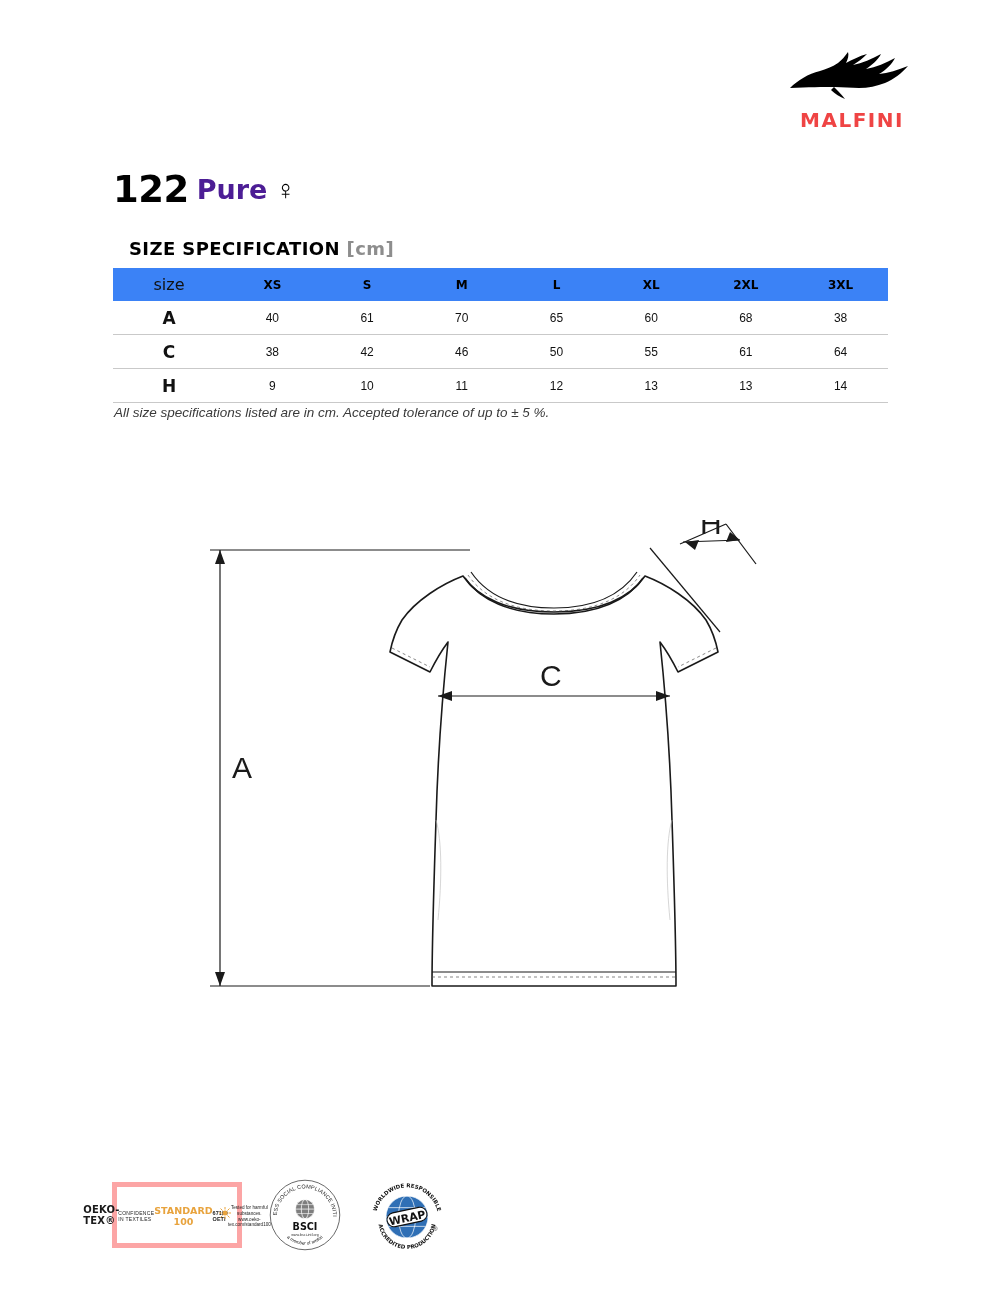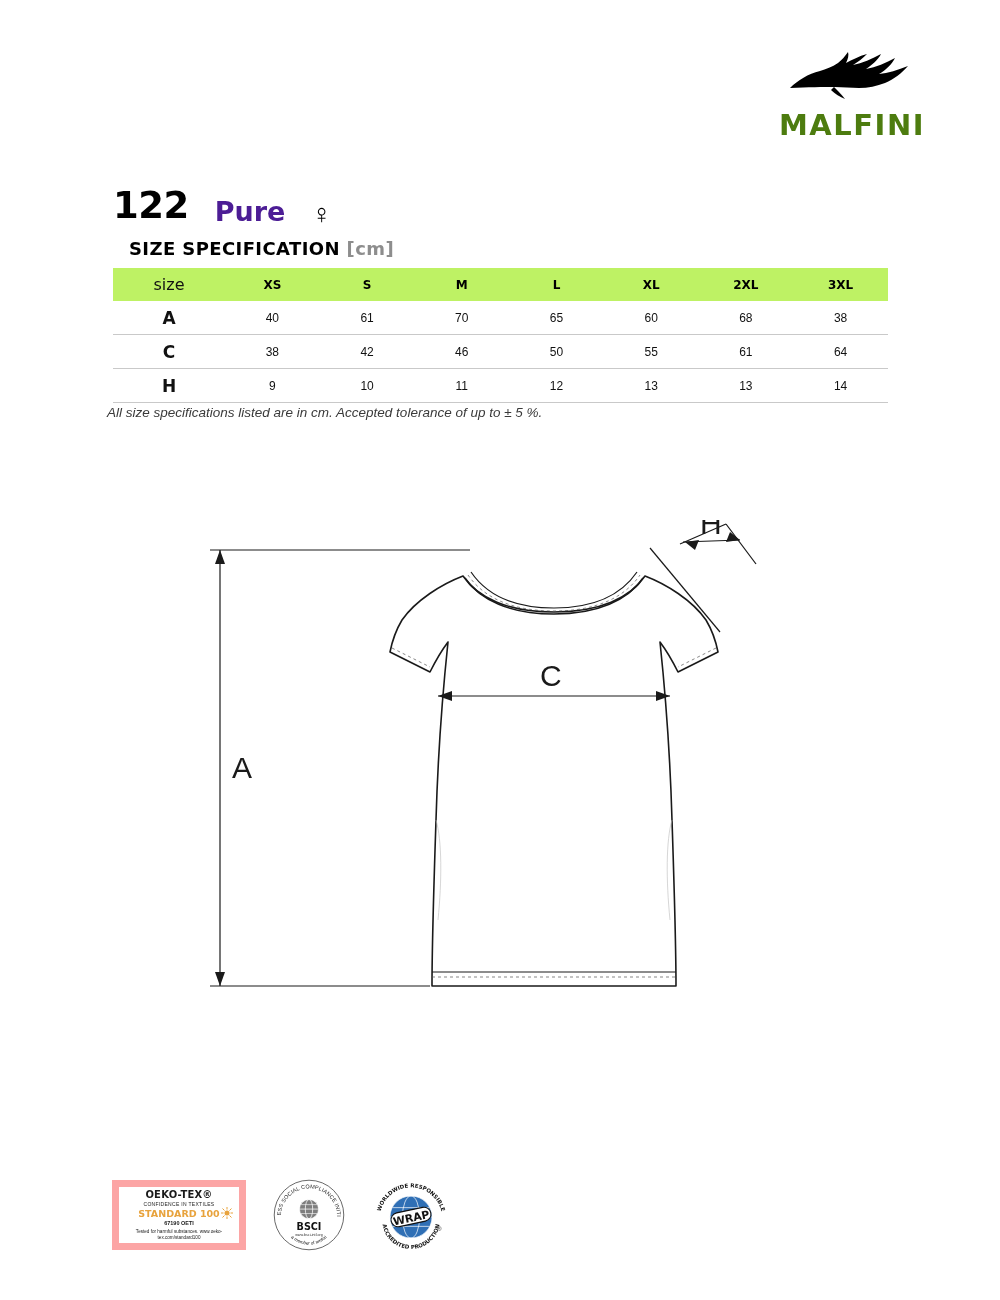--- a/index.html
+++ b/index.html
@@ -25,34 +25,34 @@
     text-align: center;
   }
   .brand-bird {
     display: block;
     margin: 0 auto;
   }
   .brand-name {
     display: block;
     font-family: "DejaVu Sans", sans-serif;
     font-weight: bold;
-    font-size: 29px;
+    font-size: 20px;
     letter-spacing: 1.5px;
-    color: #4d7c0f;
+    color: #ef4444;
     margin-top: 2px;
   }
 
   
   .title-row {
     position: absolute;
-    top: 184px;
+    top: 168px;
     left: 113px;
     display: flex;
-    align-items: flex-end;
-    gap: 26px;
+    align-items: center;
+    gap: 8px;
   }
   .title-code {
     font-family: "DejaVu Sans", sans-serif;
     font-weight: bold;
     font-size: 37px;
     letter-spacing: -0.5px;
     color: #000;
   }
   .title-name {
     font-family: "DejaVu Sans", sans-serif;
@@ -93,21 +93,21 @@
     table-layout: fixed;
   }
   .size-table th, .size-table td {
     text-align: center;
     font-size: 12px;
     height: 33px;
     padding: 0;
     border-bottom: 1px solid #c9c9c9;
   }
   .size-table thead th {
-    background: #bef264;
+    background: #3b82f6;
     border-bottom: none;
     font-weight: bold;
     color: #000;
     font-family: "DejaVu Sans", sans-serif;
   }
   .size-table thead th.first {
     font-weight: normal;
     font-size: 16px;
     color: #111;
   }
@@ -117,21 +117,21 @@
     font-size: 17px;
   }
   .size-table tbody td {
     color: #111;
   }
   .size-table col.c-first { width: 112px; }
 
   .table-note {
     position: absolute;
     top: 405px;
-    left: 107px;
+    left: 114px;
     font-size: 13.5px;
     font-style: italic;
     color: #3a3a3a;
   }
 
   
   .drawing {
     position: absolute;
     top: 520px;
     left: 180px;
@@ -144,23 +144,22 @@
     position: absolute;
     bottom: 48px;
     left: 112px;
     display: flex;
     align-items: center;
     gap: 26px;
   }
   .cert-oeko {
     width: 120px;
     height: 56px;
-    border: 7px solid #fca5a5;
+    border: 5px solid #fca5a5;
     display: flex;
-    flex-direction: column;
     align-items: center;
     justify-content: center;
     position: relative;
     background: #fff;
   }
   .cert-oeko .l1 {
     font-family: "DejaVu Sans", sans-serif;
     font-weight: bold;
     font-size: 10px;
     letter-spacing: 0.2px;
@@ -170,20 +169,21 @@
     letter-spacing: 0.3px;
     color: #222;
     margin-top: 1px;
   }
   .cert-oeko .l3 {
     font-family: "DejaVu Sans", sans-serif;
     font-weight: bold;
     font-size: 9.5px;
     color: #e8a33d;
     margin-top: 1px;
+    text-align: center;
   }
   .cert-oeko .l4 {
     font-size: 5.5px;
     font-weight: bold;
     margin-top: 1px;
   }
   .cert-oeko .l5 {
     font-size: 4.6px;
     margin-top: 3px;
     text-align: center;

